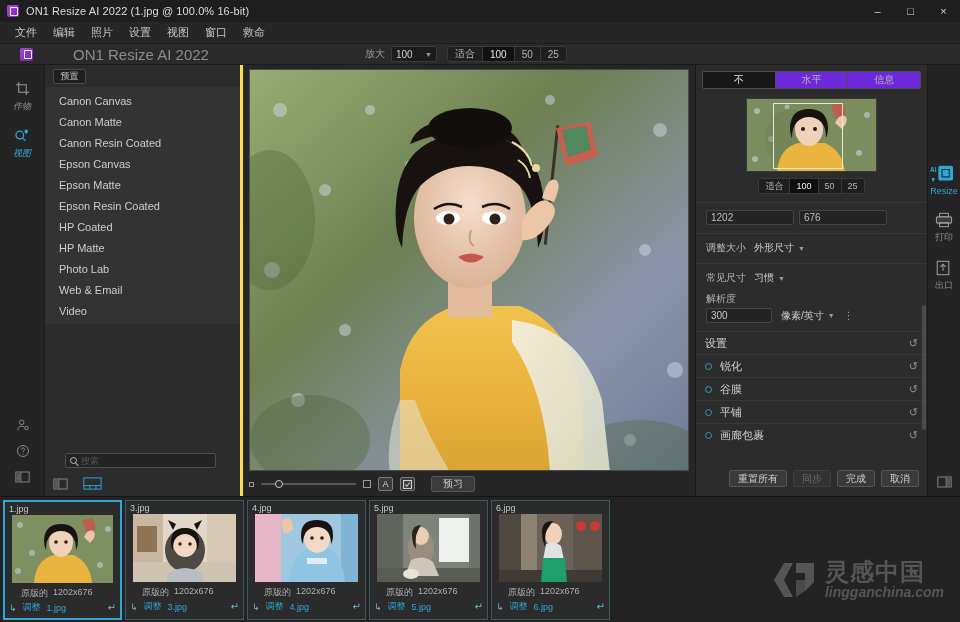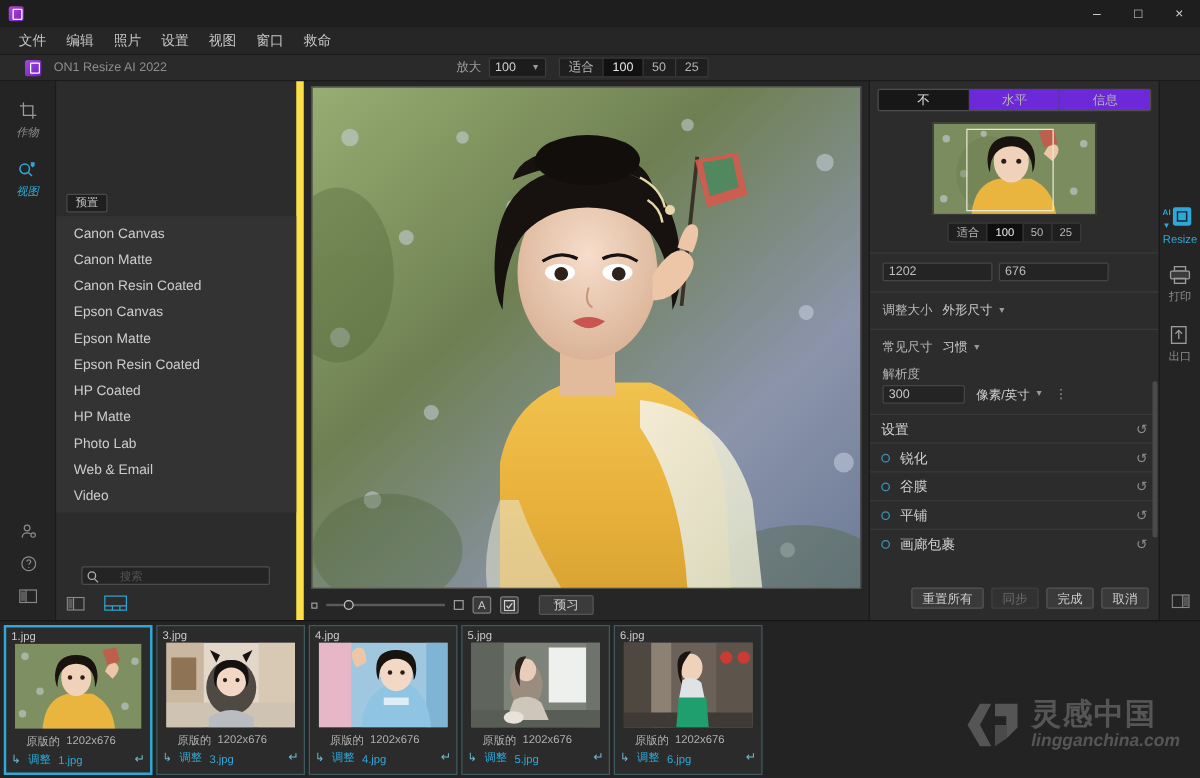--- a/index.html
+++ b/index.html
@@ -27,21 +27,21 @@
       border-bottom:1px solid #1c1c1c; }
   .menubar span { padding:3px 8px; font-size:11px; color:#c6c6c6; }
 
   
   .apphdr { height:21px; background:#2a2a2a; display:flex; align-items:center; flex:0 0 21px;
       border-bottom:1px solid #1b1b1b; position:relative; }
   .apphdr .ico { width:13px; height:13px; margin-left:20px; margin-right:10px; border-radius:2px;
       background:linear-gradient(135deg,#a34ae0,#6f1fbf); position:relative; }
   .apphdr .ico:after{content:""; position:absolute; left:3.5px; top:2.5px; width:6px; height:7px;
       border:1.3px solid #ffffff; border-radius:1px;}
-  .apphdr .nm { font-size:10px; color:#8d8d8d; }
+  .apphdr .nm { font-size:15px; color:#8d8d8d;margin-left:30px; }
   .zoomgrp { position:absolute; left:365px; top:2px; display:flex; align-items:center; gap:6px; }
   .zoomgrp .lbl { font-size:10px; color:#9a9a9a; }
   .zselect { width:46px; height:16px; background:#1c1c1c; border:1px solid #3b3b3b; border-radius:2px;
       display:flex; align-items:center; justify-content:space-between; padding:0 4px; font-size:10px; color:#cfcfcf;}
   .zselect .cv { font-size:7px; color:#9a9a9a; }
   .segs { position:absolute; left:447px; top:2px; display:flex; height:16px; background:#1f1f1f;
       border-radius:2px; overflow:hidden; border:1px solid #3a3a3a; }
   .segs div { padding:0 7px; display:flex; align-items:center; font-size:10px; color:#b4b4b4;
       border-right:1px solid #3a3a3a; }
   .segs div:last-child{border-right:none;}
@@ -56,31 +56,31 @@
   .railitem { width:45px; display:flex; flex-direction:column; align-items:center; margin-bottom:13px; }
   .railitem .gi { height:19px; display:flex; align-items:center; justify-content:center; color:#9b9b9b;}
   .railitem .rl { font-size:9px; color:#8f8f8f; margin-top:2px;font-style:italic;}
   .railitem.active .gi { color:#2fa8d8; }
   .railitem.active .rl { color:#2fa8d8; }
   .railbottom { position:absolute; bottom:0; left:0; width:45px; display:flex; flex-direction:column;
       align-items:center; padding-bottom:6px;}
   .railbottom .gi { height:26px; display:flex; align-items:center; justify-content:center; color:#8a8a8a;}
 
   
-  .presetpanel { width:198px; background:#2c2c2c; border-right:6px solid #fde047; flex:0 0 198px;
-      display:flex; flex-direction:column; position:relative;justify-content:center; }
+  .presetpanel { width:198px; background:#2c2c2c; border-right:3px solid #fde047; flex:0 0 198px;
+      display:flex; flex-direction:column; position:relative; }
   .presetbtnrow { height:22px; display:flex; align-items:center; padding-left:8px; }
   .presetbtn { height:15px; min-width:33px; background:#1f1f1f; border:1px solid #4a4a4a; border-radius:2px;
       display:flex; align-items:center; justify-content:center; font-size:9px; color:#c4c4c4; padding:0 5px;}
   .presetlist { background:#333333; padding:3px 0; }
   .presetlist .it { height:21px; display:flex; align-items:center; padding-left:14px; font-size:11px;
       color:#cdcdcd;}
   .psearchrow { position:absolute; bottom:28px; left:0; width:198px; padding-left:20px; }
   .psearch { width:151px; height:15px; background:#242424; border:1px solid #4d4d4d; border-radius:2px;
-      display:flex; align-items:center; padding-left:4px; gap:19px;}
+      display:flex; align-items:center; padding-left:4px; gap:4px;}
   .psearch .mg { width:7px; height:7px; border:1.2px solid #b4b4b4; border-radius:50%; position:relative; flex:0 0 7px;}
   .psearch .mg:after{content:""; position:absolute; right:-3px; bottom:-2px; width:4px; height:1.2px;
       background:#b4b4b4; transform:rotate(45deg);}
   .psearch input { border:none; background:transparent; outline:none; font-size:9px; color:#9a9a9a;
       font-family:inherit; width:120px; }
   .psearch input::placeholder { color:#555; }
   .pviewrow { position:absolute; bottom:4px; left:8px; display:flex; gap:15px; align-items:center; }
 
   
   .canvaswrap { flex:1 1 auto; background:#262626; display:flex; flex-direction:column; min-width:0; }
@@ -174,20 +174,21 @@
   .wmtop { font-size:24px; color:#7f7f7f; font-weight:bold; letter-spacing:1px; line-height:24px;}
   .wmbot { font-size:14px; color:#7f7f7f; font-weight:bold; font-style:italic; line-height:16px;}
 </style>
 </head>
 <body>
 
 <div class="app">
 
   <div class="titlebar">
     <div class="logo"></div>
+    <div class="ttl">ON1 Resize AI 2022 (1.jpg @ 100.0% 16-bit)</div>
     <div class="wincontrols">
       <div class="min">–</div>
       <div class="max">□</div>
       <div class="close">×</div>
     </div>
   </div>
 
   <div class="menubar">
     <span>文件</span>
     <span>编辑</span>

